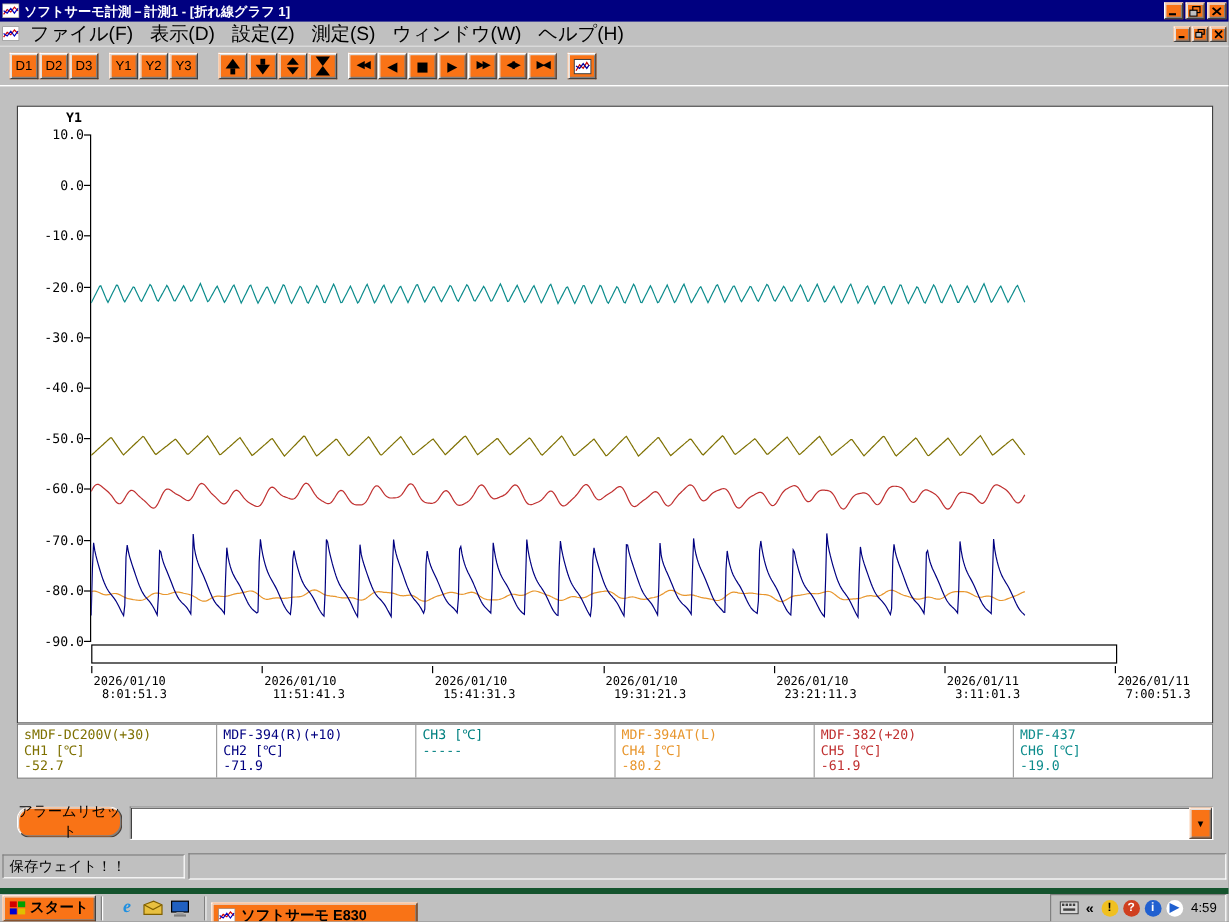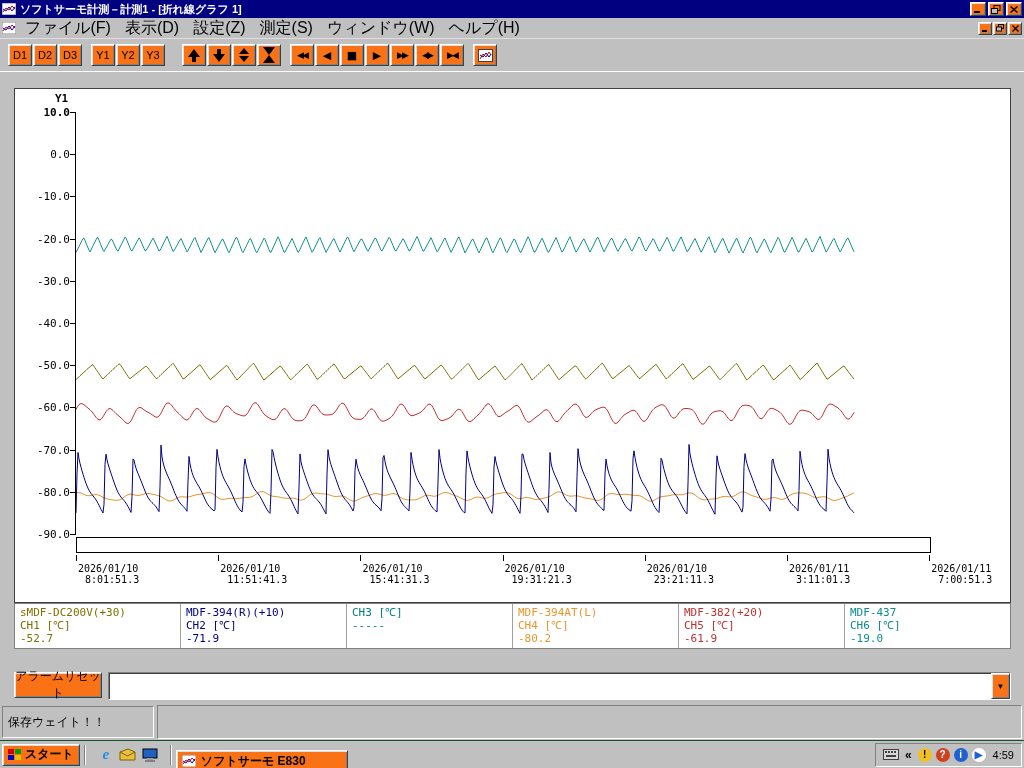--- a/index.html
+++ b/index.html
@@ -47,32 +47,32 @@
   .xtm{position:absolute;top:466px;width:1px;height:6px;background:#000;}
   .plot-svg{position:absolute;left:61px;top:23px;}
   .range-box{position:absolute;left:61px;top:448px;width:853px;height:14px;background:#fff;border:1px solid #000;}
   .xlabel{position:absolute;top:474px;font:10px "DejaVu Sans Mono",monospace;white-space:nowrap;}
   .xlabel .xtime{display:block;padding-left:7px;}
   
   .legend{position:absolute;left:14px;top:603px;width:995px;height:44px;background:#fff;border:1px solid #808080;display:flex;}
   .lcol{flex:1;border-right:1px solid #a0a0a0;padding:2px 5px;font:11px "DejaVu Sans Mono",monospace;line-height:13px;overflow:hidden;white-space:nowrap;}
   .lcol:last-child{border-right:none;}
   
-  .alarm-btn{position:absolute;left:14px;top:672px;width:88px;height:26px;display:flex;align-items:center;justify-content:center;font-size:12px;padding:0;}
+  .alarm-btn{position:absolute;left:14px;top:672px;width:88px;height:26px;display:flex;align-items:center;justify-content:center;font-size:12px;padding:0;border-radius:11px;}
   .combo{position:absolute;left:108px;top:672px;width:901px;height:26px;display:flex;}
   .combo-field{flex:1;font-size:12px;padding:3px 4px;overflow:hidden;}
   .combo-arrow{width:19px;display:flex;align-items:center;justify-content:center;font-size:8px;padding:0;}
   
   .statusbar{position:absolute;left:0;top:708px;width:1024px;height:28px;display:flex;align-items:center;padding:0 2px;box-sizing:border-box;}
-  .status-panel{height:32px;display:flex;align-items:center;padding:0 5px;font-size:12px;background:#c0c0c0;
+  .status-panel{height:20px;display:flex;align-items:center;padding:0 5px;font-size:12px;background:#c0c0c0;
                 border:1px solid;border-color:#808080 #ffffff #ffffff #808080;}
   .status-panel.first{width:152px;box-sizing:border-box;}
   .status-panel.fill{flex:1;margin-left:3px;}
   
-  .taskbar{position:absolute;left:0;top:740px;width:1024px;height:28px;background:#c0c0c0;border-top:1px solid #14532d;
+  .taskbar{position:absolute;left:0;top:740px;width:1024px;height:28px;background:#c0c0c0;border-top:5px solid #14532d;
            display:flex;align-items:center;padding:0 2px;box-sizing:border-box;}
   .start-btn{height:22px;display:flex;align-items:center;gap:3px;padding:0 5px;font-size:12px;font-weight:bold;}
   .ql{display:flex;align-items:center;gap:4px;margin:0 7px;}
   .ql-icon{width:18px;height:18px;display:flex;align-items:center;justify-content:center;}
   .ie-e{color:#2090e0;font:italic bold 15px "Liberation Serif",serif;}
   .tb-div{width:0;height:20px;border-left:1px solid #808080;border-right:1px solid #ffffff;margin:0 4px;}
   .task-btn{height:22px;width:172px;display:flex;align-items:center;gap:5px;padding:0 5px;font-size:12px;font-weight:bold;white-space:nowrap;overflow:hidden;margin-top:13px;}
   .tray{height:22px;margin-left:auto;display:flex;align-items:center;gap:4px;padding:0 7px;background:#c0c0c0;
         border:1px solid;border-color:#808080 #ffffff #ffffff #808080;}
   .tray-chev{font-size:12px;font-weight:bold;padding:0 2px;}
@@ -206,21 +206,21 @@
             <rect x="0.5" y="0.5" width="14" height="12" fill="#fff" stroke="#404040"></rect>
             <polyline points="2,10 5,5 8,8 11,3 13,6" stroke="#c00000" fill="none"></polyline>
             <polyline points="2,6 5,8 8,4 11,8 13,5" stroke="#0000a0" fill="none"></polyline>
           </svg>
       </span>
     </button>
   </div>
 
   <div class="chart-panel" id="chartpanel">
     <span class="y1-label">Y1</span>
-    <div class="yl" style="top: 17px; font-weight: bold;">10.0</div>
+    <div class="yl" style="top: 17px;">10.0</div>
     <div class="yl" style="top: 59.2px;">0.0</div>
     <div class="yl" style="top: 101.4px;">-10.0</div>
     <div class="yl" style="top: 143.6px;">-20.0</div>
     <div class="yl" style="top: 185.8px;">-30.0</div>
     <div class="yl" style="top: 228px;">-40.0</div>
     <div class="yl" style="top: 270.2px;">-50.0</div>
     <div class="yl" style="top: 312.4px;">-60.0</div>
     <div class="yl" style="top: 354.6px;">-70.0</div>
     <div class="yl" style="top: 396.8px;">-80.0</div>
     <div class="yl" style="top: 439px;">-90.0</div>

